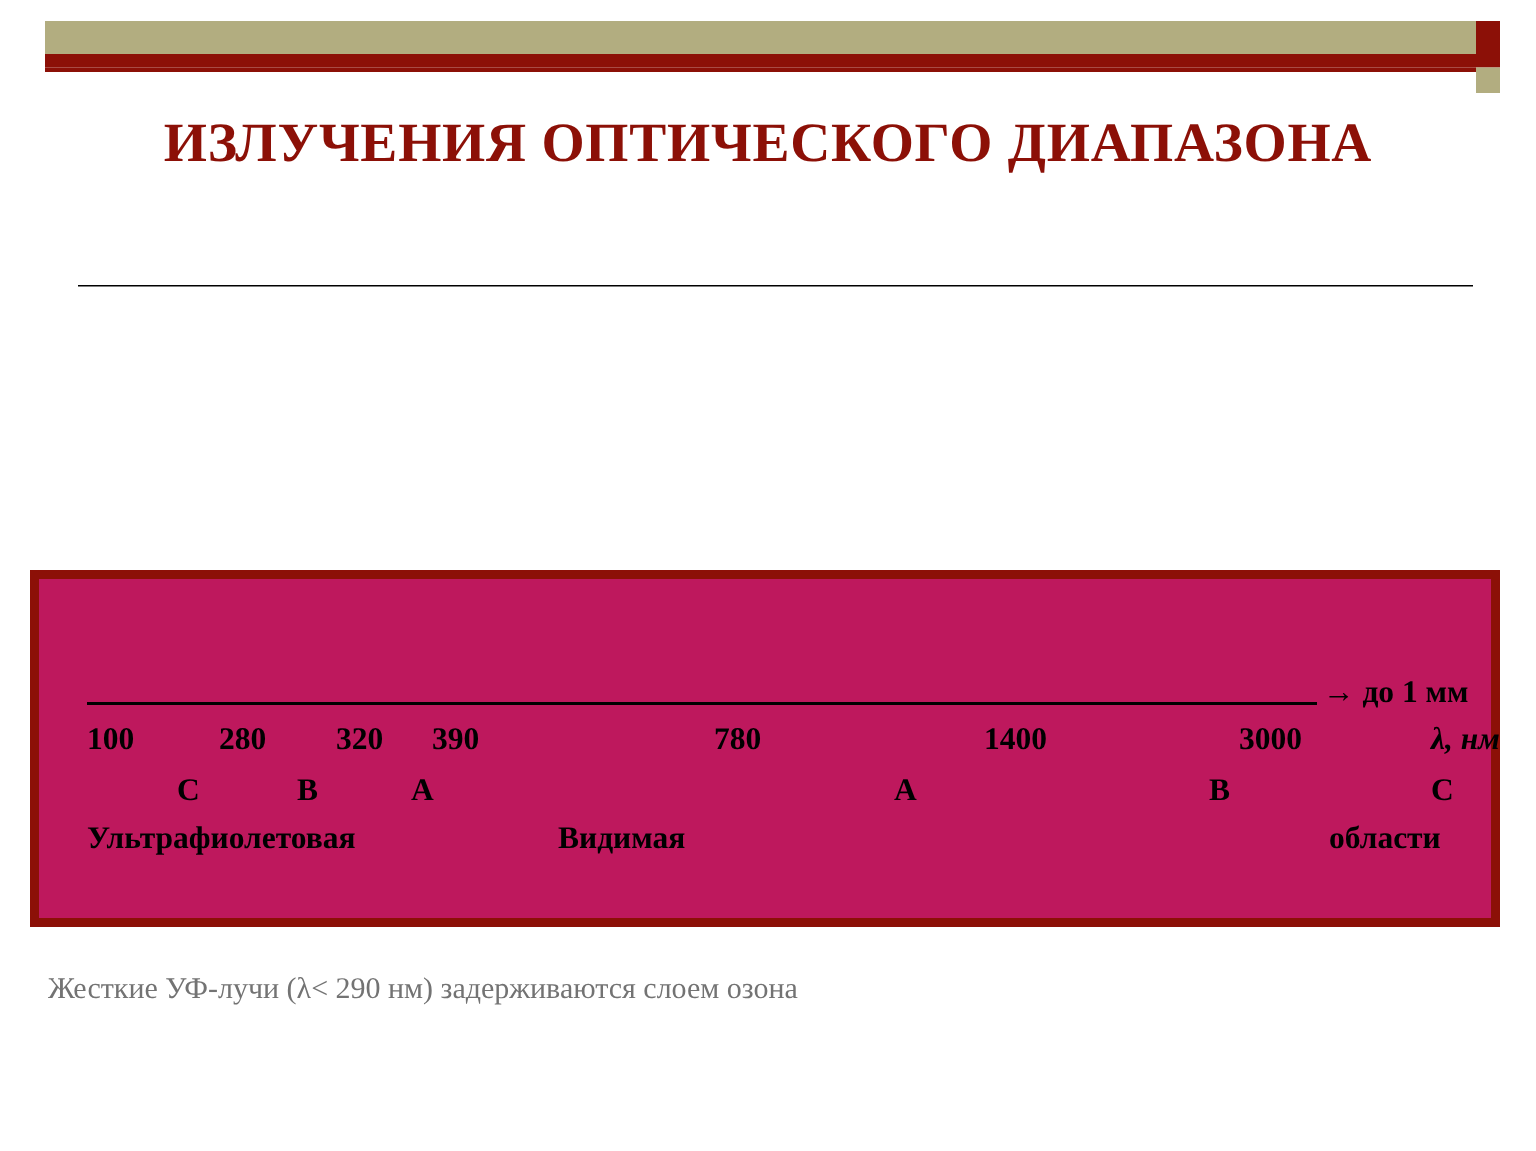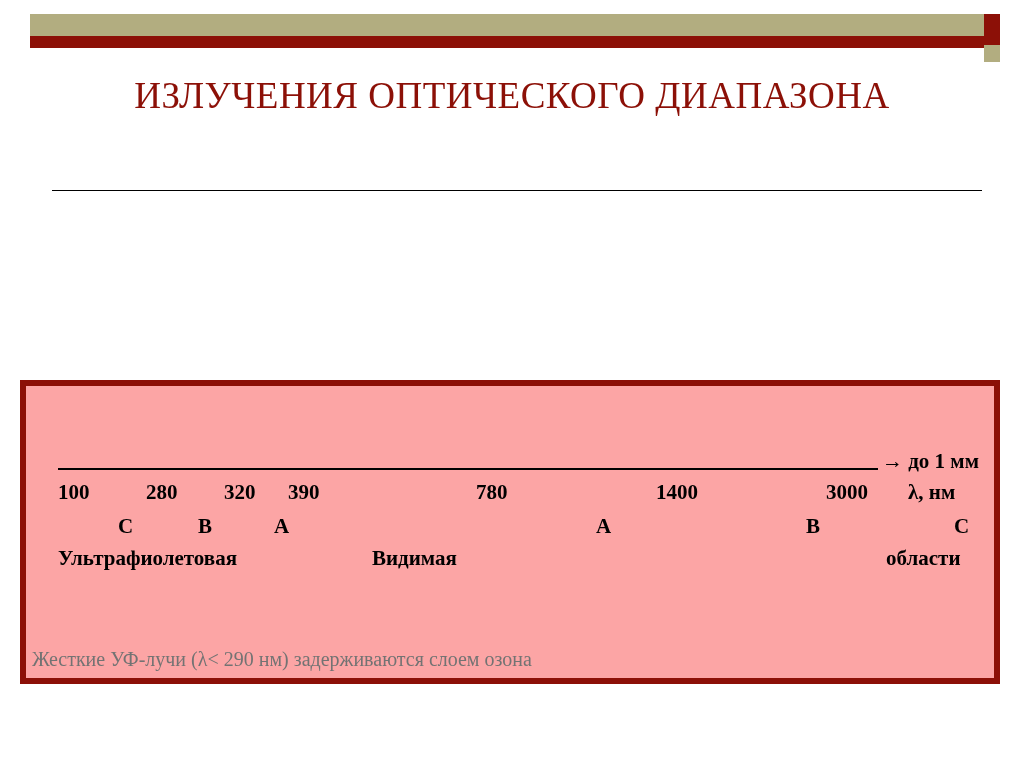--- a/index.html
+++ b/index.html
@@ -53,42 +53,42 @@
     background: #8c1007;
   }
 
   
   .title {
     position: absolute;
     left: 50px; top: 74px;
     width: 924px;
     text-align: center;
     color: #8c1007;
-    font-weight: normal;
+    font-weight: bold;
     font-size: 37px;
     line-height: 1.18;
     letter-spacing: 0.5px;
   }
   .title-rule {
     position: absolute;
     left: 52px; top: 190px;
     width: 930px;
     height: 1px;
     background: #000000;
   }
 
   
   .frame {
     position: absolute;
     left: 20px; top: 380px;
     width: 980px;
-    height: 304px;
+    height: 238px;
     border: 6px solid #8c1007;
     box-sizing: border-box;
-    background: #fca5a5;
+    background: #be185d;
     padding-left: 15px;
   }
 
   .scale-line {
     position: absolute;
     left: 32px; top: 82px;
     width: 820px;
     height: 2px;
     background: #000000;
   }
@@ -148,21 +148,21 @@
   <div class="arrow-label">→ до 1 мм</div>
 
   <div class="row row-numbers">
     <span class="cell" style="left:32px;font-family:Liberation Serif, serif;">100</span>
     <span class="cell" style="left:120px;">280</span>
     <span class="cell" style="left:198px;">320</span>
     <span class="cell" style="left:262px;">390</span>
     <span class="cell" style="left:450px;">780</span>
     <span class="cell" style="left:630px;">1400</span>
     <span class="cell" style="left:800px;">3000</span>
-    <span class="cell" style="left:882px;">λ, нм</span>
+    <span class="cell" style="left:928px;font-style:italic;">λ, нм</span>
   </div>
 
   <div class="row row-letters">
     <span class="cell" style="left:92px;">C</span>
     <span class="cell" style="left:172px;">B</span>
     <span class="cell" style="left:248px;">A</span>
     <span class="cell" style="left:570px;">A</span>
     <span class="cell" style="left:780px;">B</span>
     <span class="cell" style="left:928px;">C</span>
   </div>

